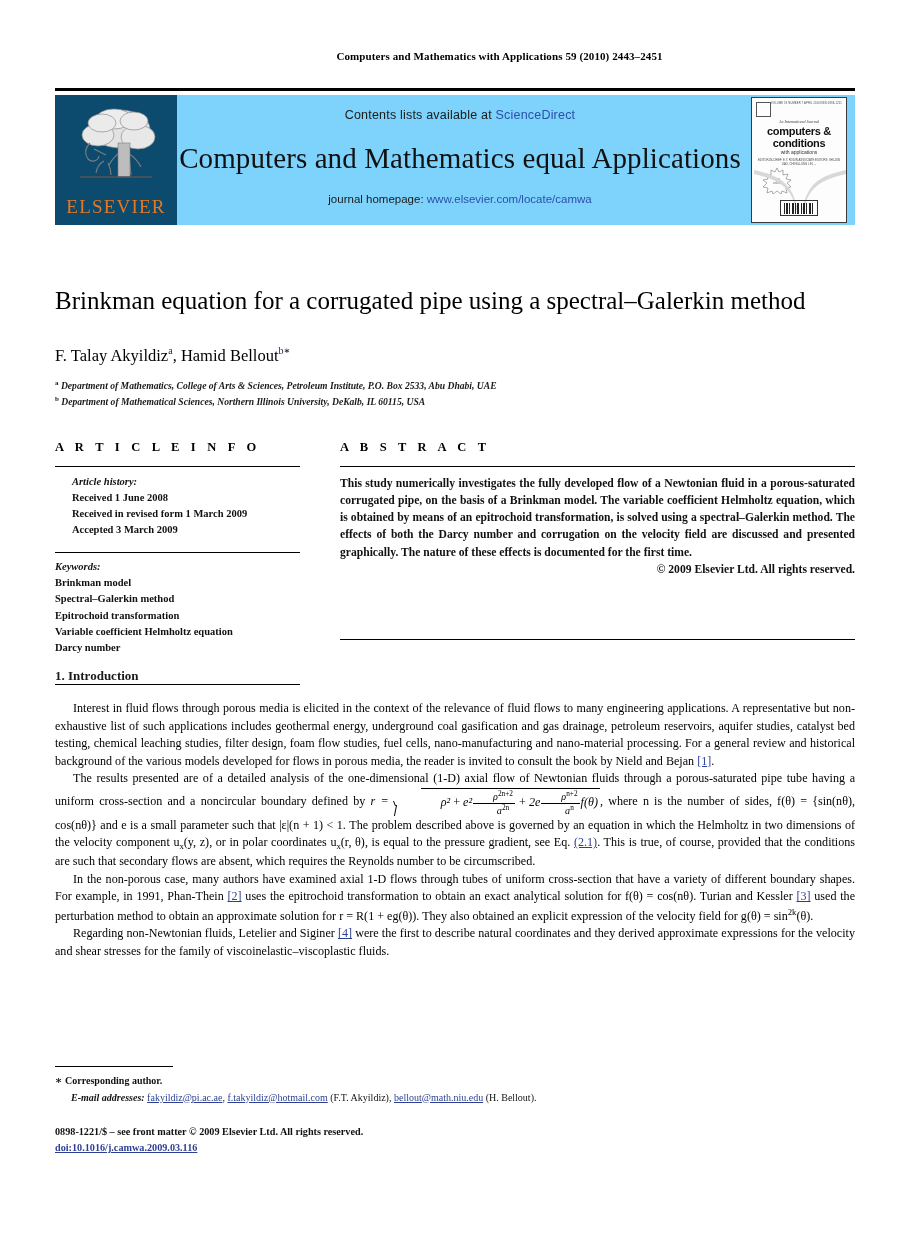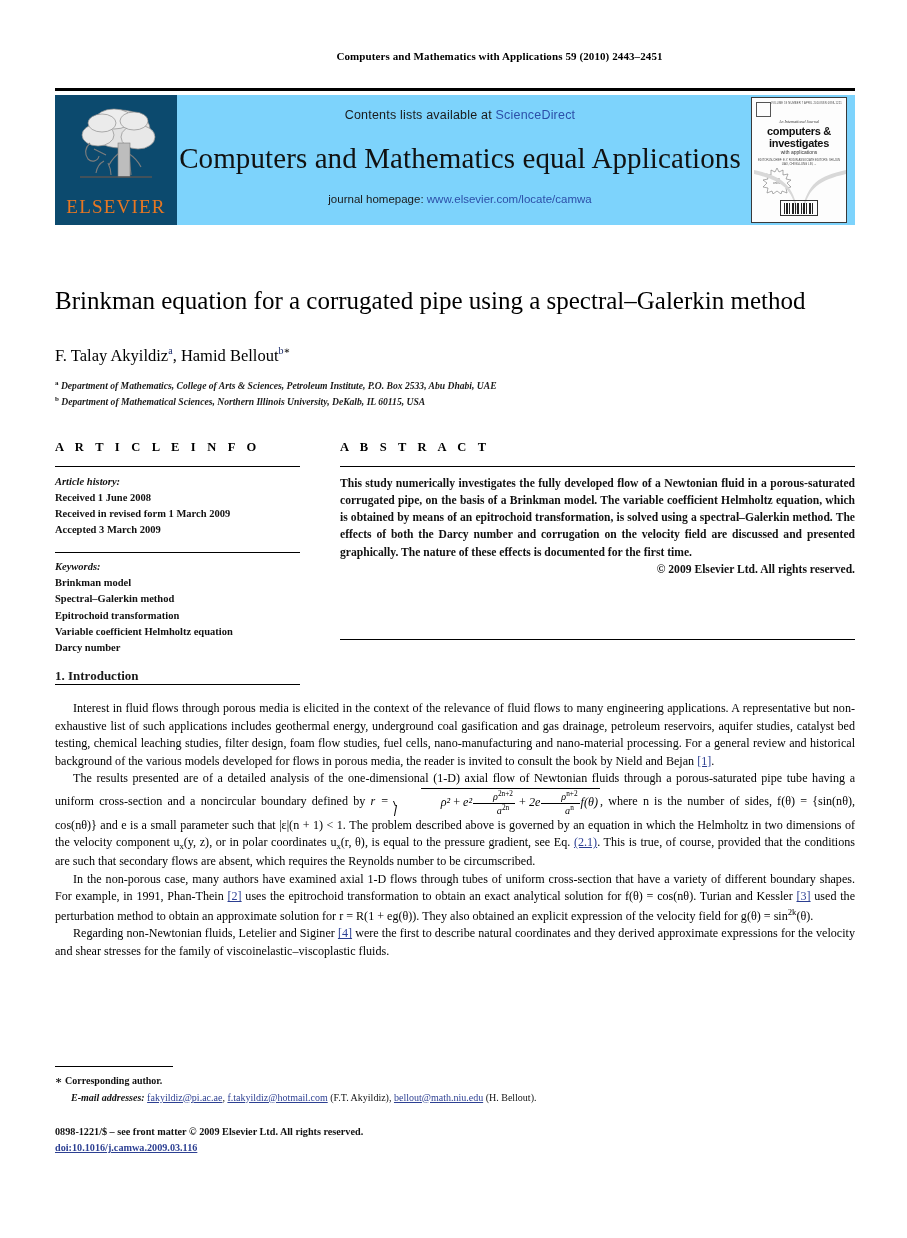--- a/index.html
+++ b/index.html
@@ -207,20 +207,21 @@
   }
   .rule-thick { border-top: 1.6px solid #000; }
   .rule-thin  { border-top: 1px solid #000; }
 
   .hist-block {
     padding-top: 7px;
     font-size: 10.5px;
     line-height: 1.52;
     font-weight: bold;
     color: #111;
+    margin-left: 17px;
   }
   .hist-block .it { font-style: italic; }
   .kw-block {
     padding-top: 6px;
     font-size: 10.5px;
     line-height: 1.55;
     font-weight: bold;
     color: #111;
   }
   .kw-block .it { font-style: italic; }
@@ -384,21 +385,21 @@
 
       <div class="cover-cell">
         <div class="cover-thumb">
           <div class="cov-toprow">
             <div class="cov-logo-box"></div>
             <div class="cov-toptext">VOLUME 59   NUMBER 7   APRIL 2010</div>
             <div class="cov-toptext">ISSN 0898-1221</div>
           </div>
           <div class="cov-sub1">An International Journal</div>
           <div class="cov-big1">computers &amp;</div>
-          <div class="cov-big2">investigates</div>
+          <div class="cov-big2">conditions</div>
           <div class="cov-big3">with applications</div>
           <div class="cov-eds">EDITOR-IN-CHIEF: E.Y. RODIN
 ASSOCIATE EDITORS: SHI-JUN LIAO, CHING-LUNG LIN, ...</div>
           <svg class="cov-burst" viewBox="0 0 34 26">
             <polygon points="17,0 19,4 23,2 23,7 28,6 26,11 31,12 27,15 31,19 26,20 27,25 22,23 21,26 17,23 13,26 12,23 7,25 8,20 3,19 7,15 3,12 8,11 6,6 11,7 11,2 15,4" fill="none" stroke="#777" stroke-width="0.6"></polygon>
             <text x="17" y="12" font-size="3" text-anchor="middle" fill="#666" font-family="Liberation Sans, sans-serif">Now</text>
             <text x="17" y="16" font-size="3" text-anchor="middle" fill="#666" font-family="Liberation Sans, sans-serif">online</text>
           </svg>
           <svg class="cov-funnel" viewBox="0 0 96 40" preserveAspectRatio="none">
             <path d="M2 0 C30 6 40 14 46 40 L50 40 C56 14 66 6 94 0 L94 4 C68 10 56 18 52 40 L44 40 C40 18 28 10 2 4 Z" fill="#d8d8d8"></path>

